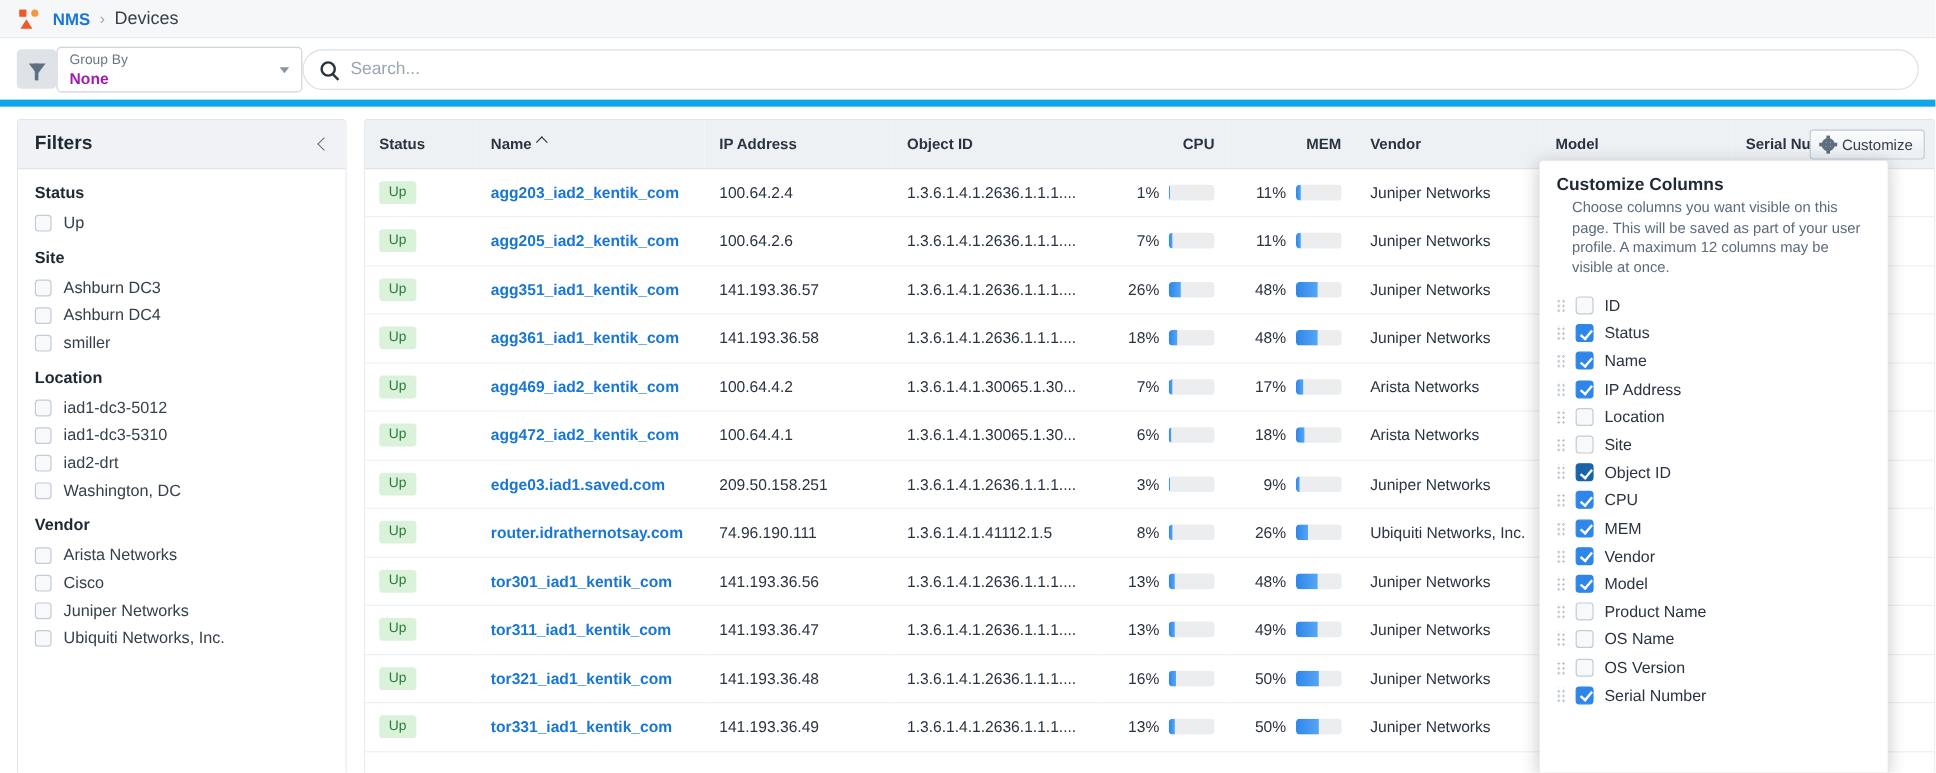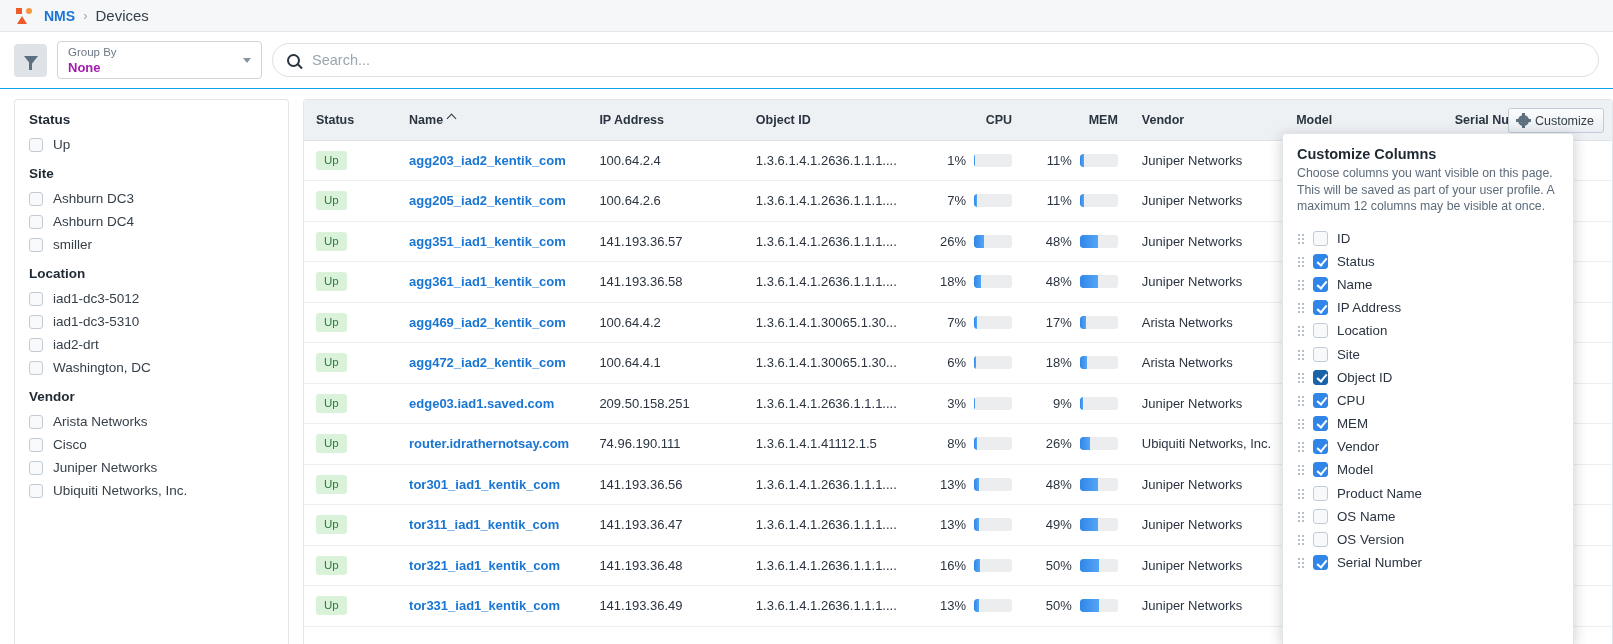--- a/index.html
+++ b/index.html
@@ -46,25 +46,24 @@
     color: #1976d2; font-size: 14px; font-weight: 600;
     text-decoration: none; cursor: pointer;
   }
   .crumb-sep { color: #9aa5b1; font-size: 13px; }
   .crumb-current { color: #36404a; font-size: 15px; }
 
   
   .toolbar {
     height: 57px;
     background: #ffffff;
-    border-bottom: 1px solid #0ea5e9;
+    border-bottom: 6px solid #0ea5e9;
     display: flex;
     align-items: center;
     padding: 0 14px;
-    gap: 10px;
   }
   .filter-btn {
     width: 33px; height: 33px;
     background: #dfe3e8;
     border-radius: 4px;
     display: flex; align-items: center; justify-content: center;
     cursor: pointer;
   }
   .funnel {
     width: 0; height: 0;
@@ -300,21 +299,21 @@
     box-shadow: 0 3px 14px rgba(16,22,26,0.22);
     z-index: 40;
     padding: 12px 14px 0 14px;
     overflow: hidden;
   }
   .popup h3 {
     margin: 0 0 3px 0;
     font-size: 14.5px; font-weight: bold; color: #1f2933;
   }
   .popup p {
-    margin: 0 0 12px 0;
+    margin: 0 0 12px 13px;
     font-size: 12.3px; line-height: 16.5px; color: #5c6b7a;
   }
   .col-item {
     display: flex; align-items: center; gap: 9px;
     height: 23.2px; cursor: pointer; text-align: center;
   }
   .dots {
     width: 7px; height: 13px;
     flex: 0 0 auto;
     background-image:
@@ -374,20 +373,24 @@
   </div>
   <div class="searchbox">
     <span class="search-glass"></span>
     <input type="text" placeholder="Search..." style="">
   </div>
 </div>
 
 <div class="content">
 
   <div class="filters">
+    <div class="filters-head">
+      <span class="t">Filters</span>
+      <span class="chev-left"></span>
+    </div>
     <div class="filters-body" id="filters-body">
         <div class="fgroup-title first">Status</div>
         <div class="fitem">
           <span class="cbox"></span>
           <span class="txt">Up</span>
         </div>
         <div class="fgroup-title">Site</div>
         <div class="fitem">
           <span class="cbox"></span>
           <span class="txt">Ashburn DC3</span>

